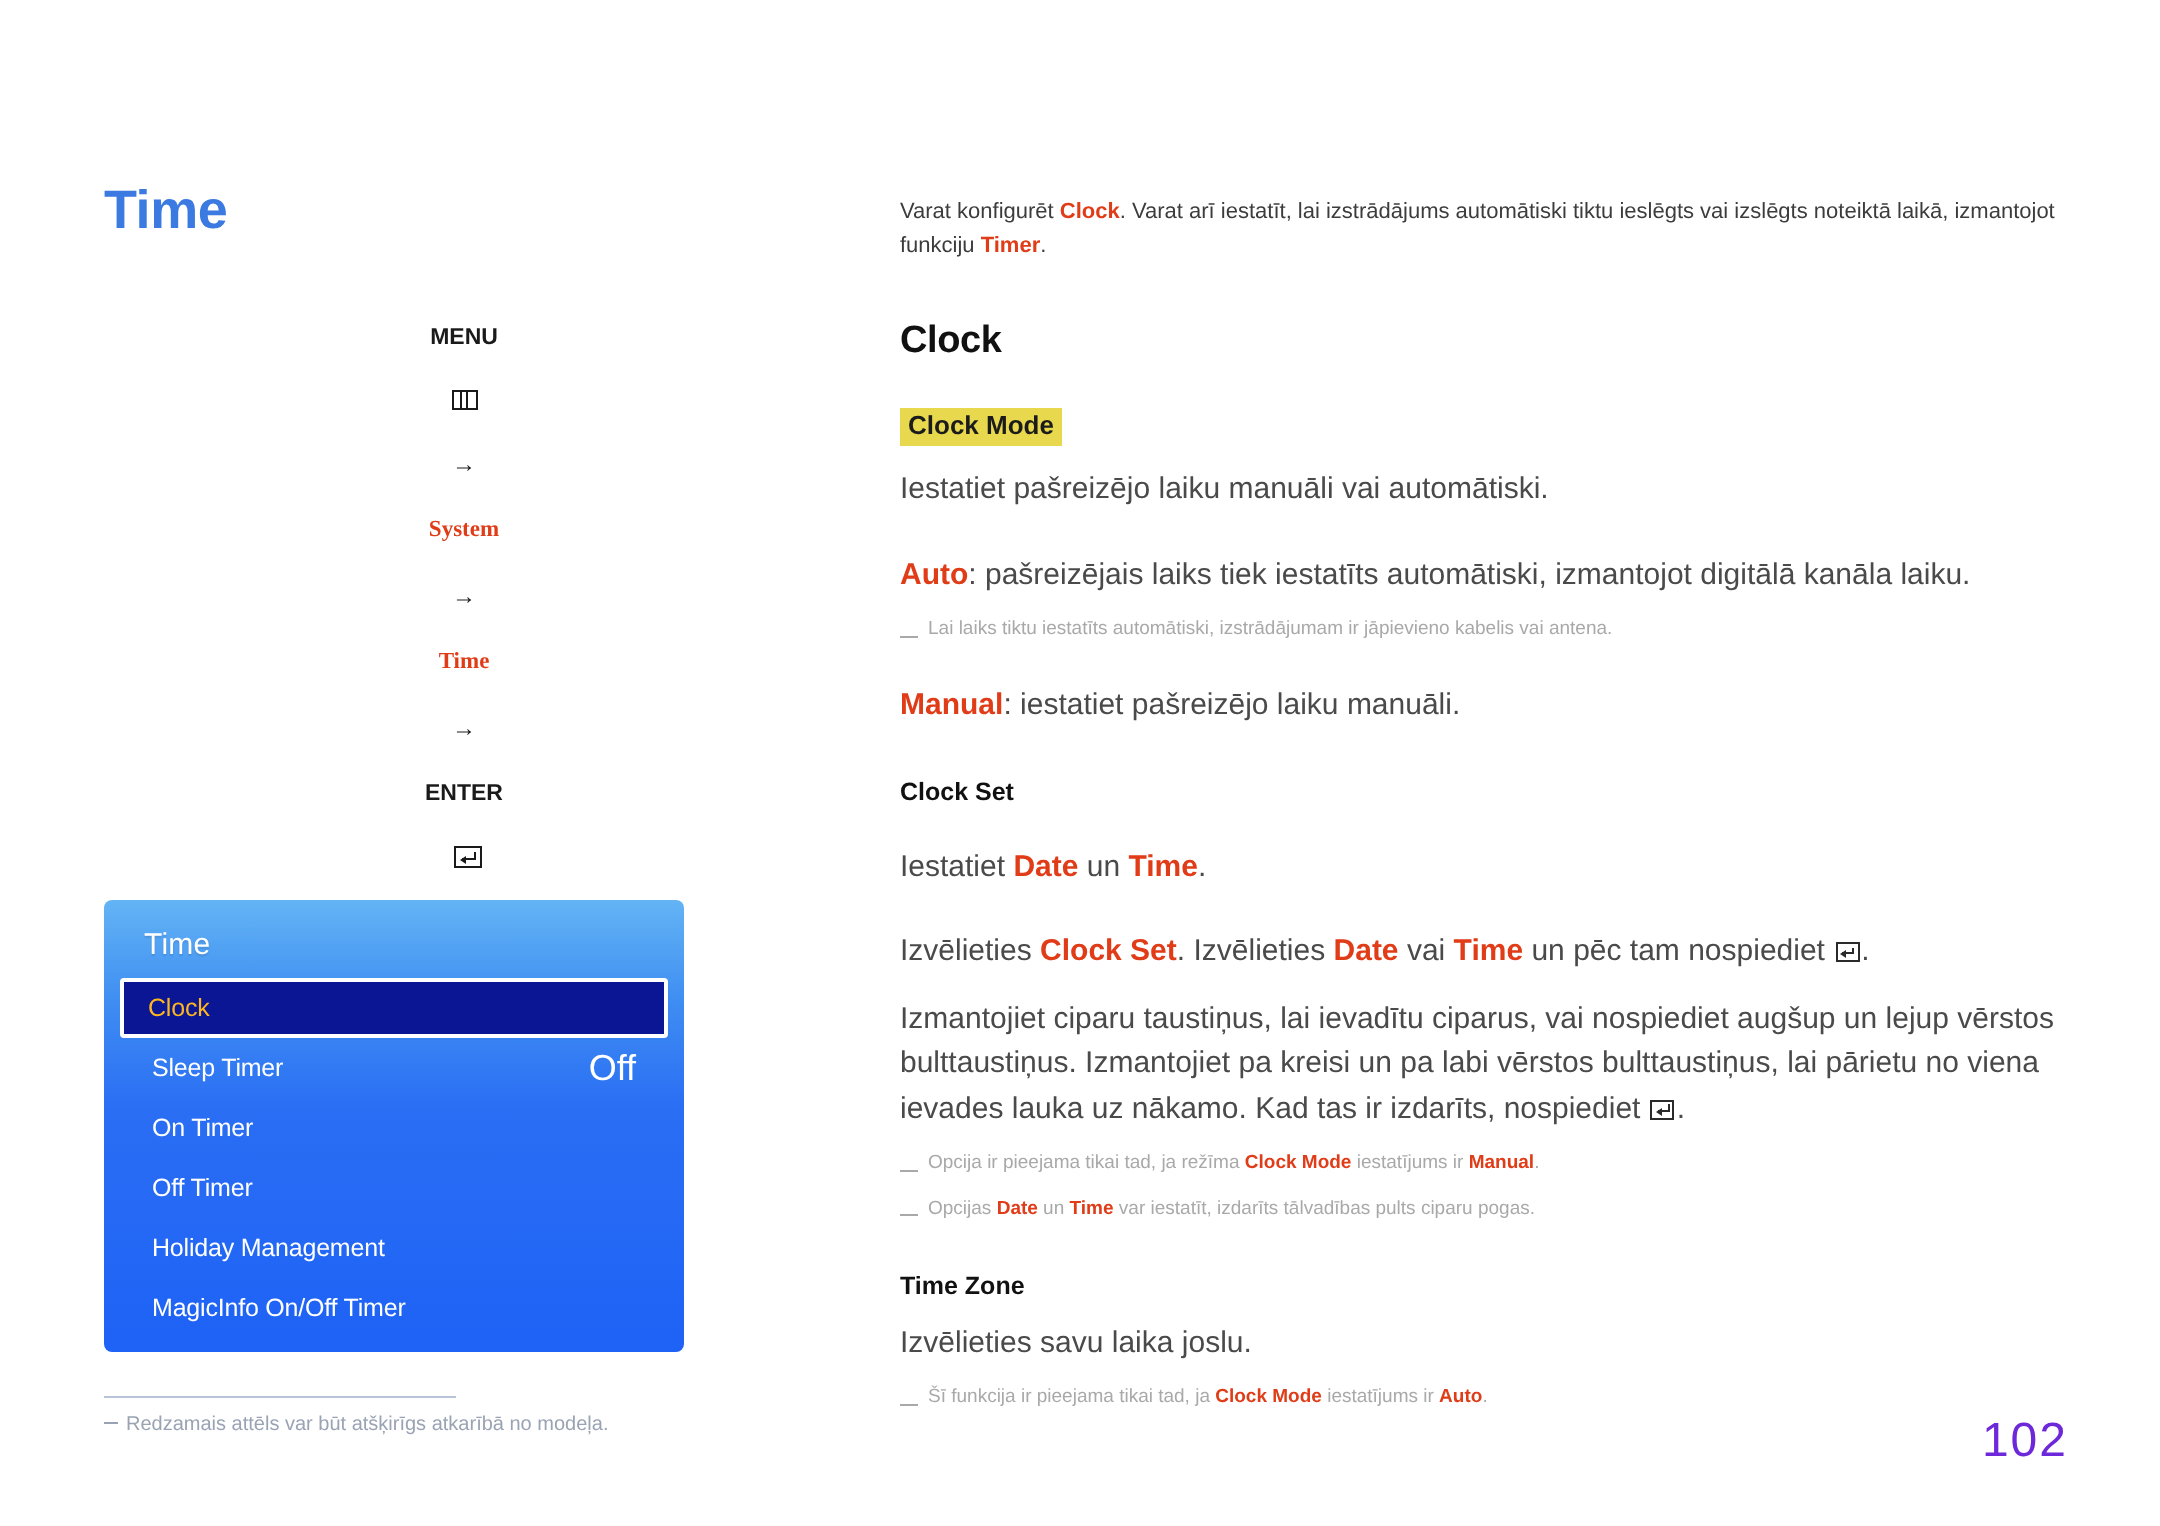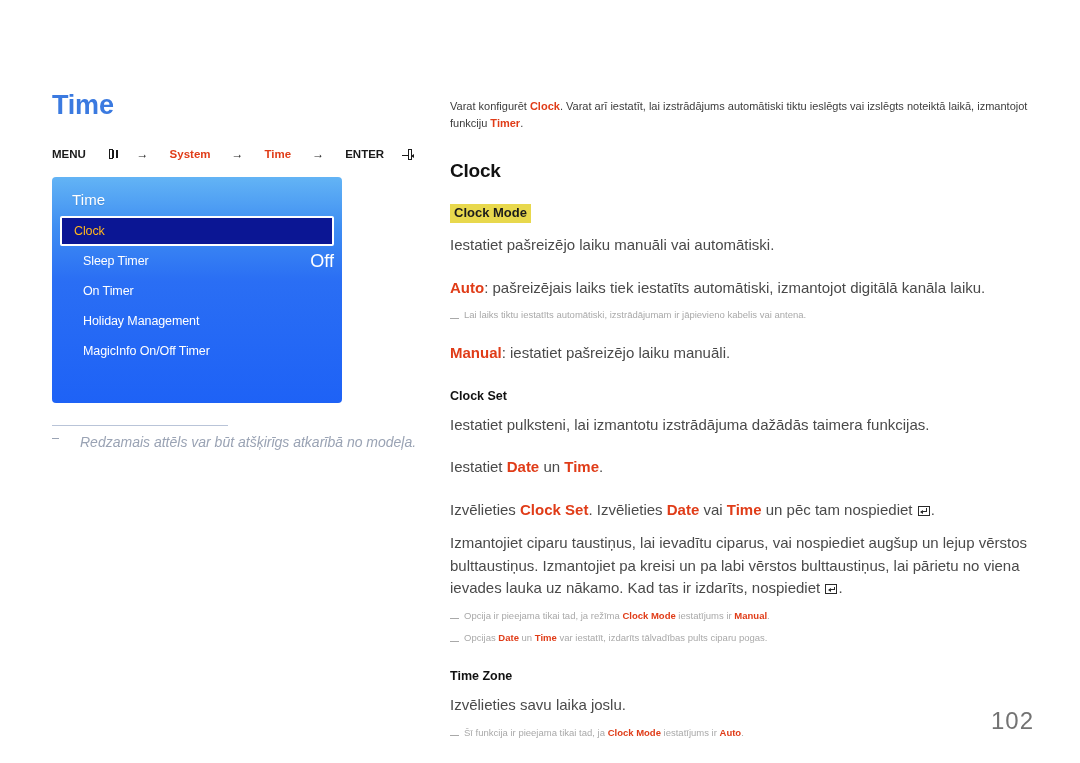--- a/index.html
+++ b/index.html
@@ -32,30 +32,31 @@
   .page-title {
     font-size: 27px;
     font-weight: bold;
     color: #3b7ae0;
     letter-spacing: -0.2px;
     line-height: 1;
     margin: 0 0 0 0;
   }
 
   .breadcrumb {
-    margin-top: 28px;
+    margin-top: 44px;
     font-size: 11.5px;
     font-weight: bold;
     color: #1a1a1a;
     white-space: nowrap;
     display: flex;
     align-items: center;
     gap: 20px;
-  }
-  .breadcrumb .bc-red { color: #e03c18; }
+    flex-direction: column;
+  }
+  .breadcrumb .bc-red { color: #e03c18; font-family: Liberation Serif, serif; }
   .breadcrumb .bc-arrow { font-weight: normal; font-size: 12px; color: #1a1a1a; padding: 0 1px;}
 
   .icon-menu {
     display: inline-block;
     width: 13px;
     height: 10px;
     border: 1.4px solid #1a1a1a;
     box-sizing: border-box;
     position: relative;
     margin: 0 3px 0 3px;
@@ -119,26 +120,25 @@
     text-shadow: 0 1px 1px rgba(0,0,0,0.12);
   }
   .osd-list {
     margin-top: 8px;
   }
   .osd-row {
     height: 30px;
     display: flex;
     align-items: center;
     justify-content: space-between;
-    padding: 0 8px;
+    padding: 0 24px;
     box-sizing: border-box;
     color: #ffffff;
     font-size: 12.5px;
     margin-bottom: 0px;
-    margin-left: 23px;
   }
   .osd-row .osd-label { letter-spacing: -0.1px; }
   .osd-row .osd-value { color: #ffffff; font-size: 18px;}
   .osd-row.selected {
     background: #0b1694;
     border: 2px solid #ffffff;
     border-radius: 2px;
     margin: 0 8px;
     padding: 0 12px;
     height: 30px;
@@ -150,27 +150,26 @@
     margin-top: 22px;
     width: 230px;
   }
   .footnote-rule {
     border: 0;
     border-top: 1px solid #b9c4d8;
     margin: 0 0 7px 0;
     width: 176px;
   }
   .footnote {
-    font-size: 14px;
+    font-size: 10px;
     color: #9aa3b4;
     line-height: 1.3;
     display: flex;
-    gap: 21px;
+    gap: 4px;
     white-space: nowrap;
-    font-style: italic;
   }
   .footnote .fdash {
     display: inline-block;
     width: 7px;
     border-top: 1.2px solid #9aa3b4;
     margin-top: 5px;
     flex: none;
   }
 
   
@@ -266,21 +265,21 @@
     border-top: 2.2px solid transparent;
     border-bottom: 2.2px solid transparent;
     border-right: 3px solid #2a2a2a;
   }
 
   .page-number {
     position: absolute;
     right: 46px;
     bottom: 28px;
     font-size: 24px;
-    color: #737373;
+    color: #6d28d9;
     letter-spacing: 1px;
   }
 </style>
 </head>
 <body>
 
 <div class="page">
 
   <div class="left-col">
 
@@ -310,20 +309,24 @@
         <div class="osd-row">
           <span class="osd-label">Sleep Timer</span>
           <span class="osd-value">Off</span>
         </div>
 
         <div class="osd-row">
           <span class="osd-label">On Timer</span>
           <span class="osd-value"></span>
         </div>
 
+        <div class="osd-row">
+          <span class="osd-label">Off Timer</span>
+          <span class="osd-value"></span>
+        </div>
 
         <div class="osd-row">
           <span class="osd-label">Holiday Management</span>
           <span class="osd-value"></span>
         </div>
 
         <div class="osd-row">
           <span class="osd-label">MagicInfo On/Off Timer</span>
           <span class="osd-value"></span>
         </div>
@@ -360,21 +363,20 @@
       <span class="ndash"></span>
       <span>Lai laiks tiktu iestatīts automātiski, izstrādājumam ir jāpievieno kabelis vai antena.</span>
     </div>
 
     <div class="p tight">
       <span class="kw">Manual</span><span>: iestatiet pašreizējo laiku manuāli.</span>
     </div>
 
     <div class="h-sub">Clock Set</div>
 
-    <div class="p">Iestatiet pulksteni, lai izmantotu izstrādājuma dažādās taimera funkcijas.</div>
 
     <div class="p tight">
       <span>Iestatiet </span><span class="kw">Date</span><span> un </span><span class="kw">Time</span><span>.</span>
     </div>
 
     <div class="p tight">
       <span>Izvēlieties </span><span class="kw">Clock Set</span><span>. Izvēlieties </span><span class="kw">Date</span><span> vai </span><span class="kw">Time</span><span> un pēc tam nospiediet </span><span class="icon-enter-sm"></span><span>.</span>
     </div>
 
     <div class="p">

